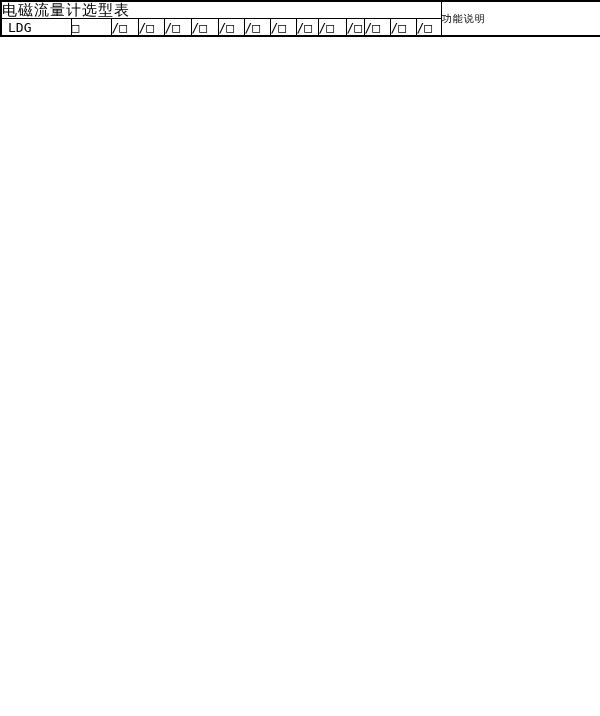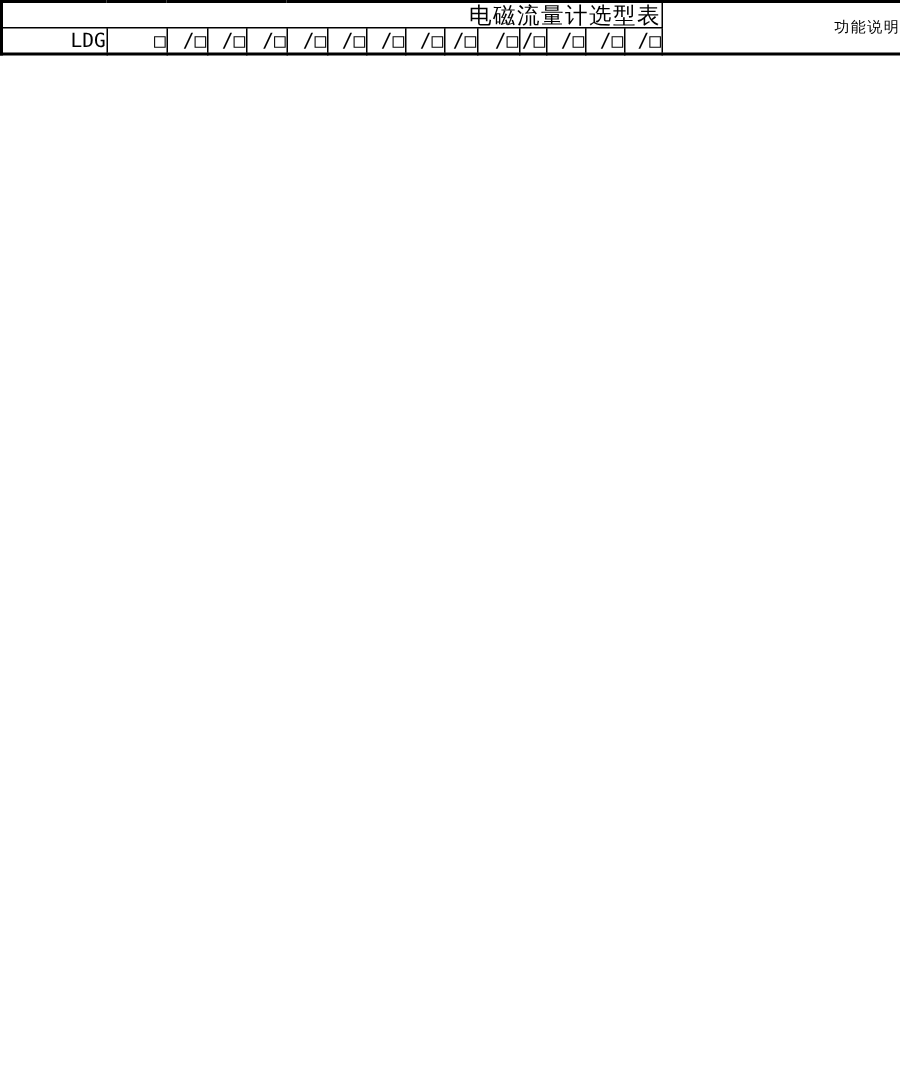--- a/index.html
+++ b/index.html
@@ -1,23 +1,23 @@
 <!DOCTYPE html>
 <html><head>
 <meta charset="utf-8">
 <style>
   html,body{margin:0;padding:0;background:#fff;}
   body{font-family:"DejaVu Sans Mono","DejaVu Sans",monospace;color:#000;}
   .wrap{width:600px;height:716px;background:#fff;overflow:hidden;}
   table{border-collapse:collapse;table-layout:fixed;width:600px;height:716px;border:2px solid #000;background:#fff;}
   td{border:1px solid #000;padding:0;margin:0;overflow:hidden;white-space:nowrap;
-     text-align:right;vertical-align:middle;font-size:13px;line-height:15px;height:16px;}
+     text-align:left;vertical-align:middle;font-size:13px;line-height:15px;height:16px;}
   td.title{font-size:15px;letter-spacing:1px;}
   td.fn-header{font-size:10px;letter-spacing:1px;}
-  td.model{text-align:right;padding-left:6px;font-size:13px;}
+  td.model{text-align:left;padding-left:6px;font-size:13px;}
   td.box,td.slashbox{font-size:13px;}
 </style>
 </head>
 <body>
 
 <div class="wrap">
   <table>
     <colgroup>
       <col style="width:70px">
         <col style="width:40px">

